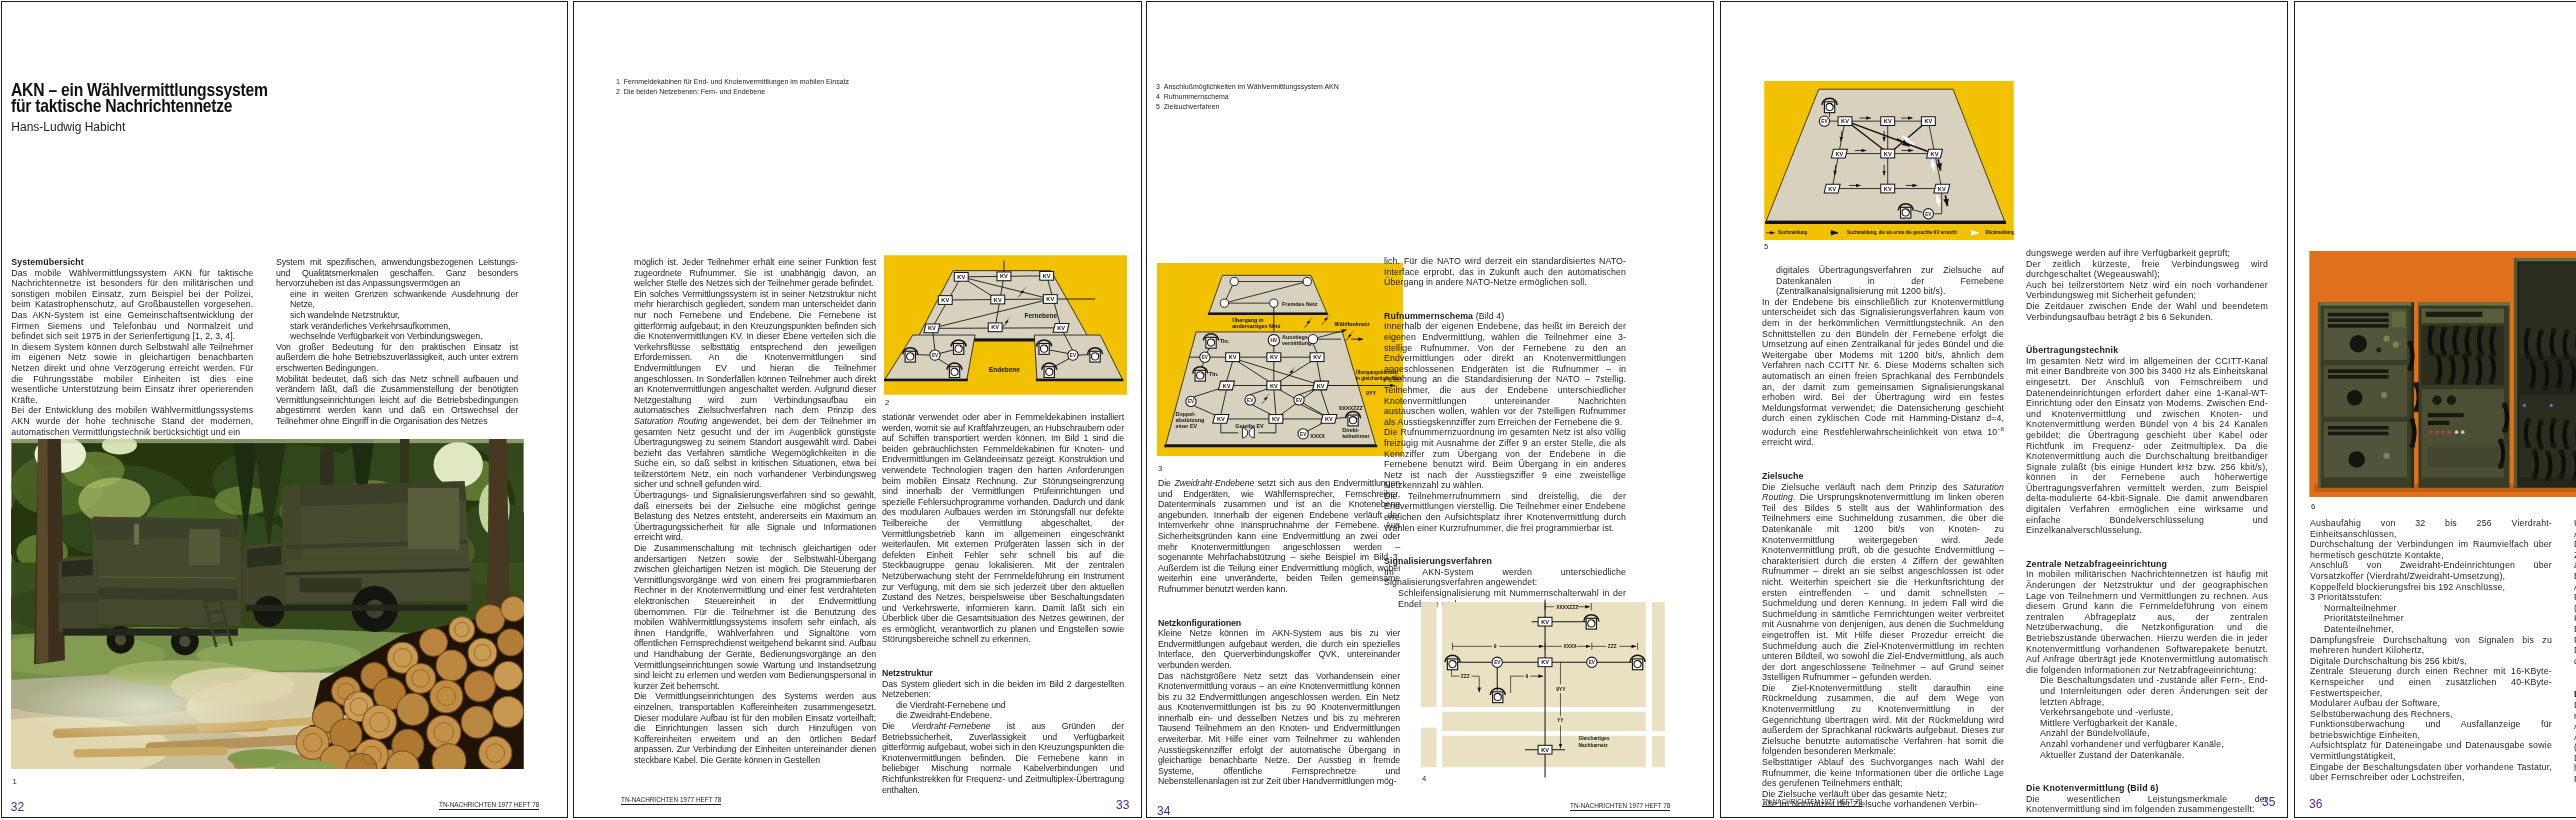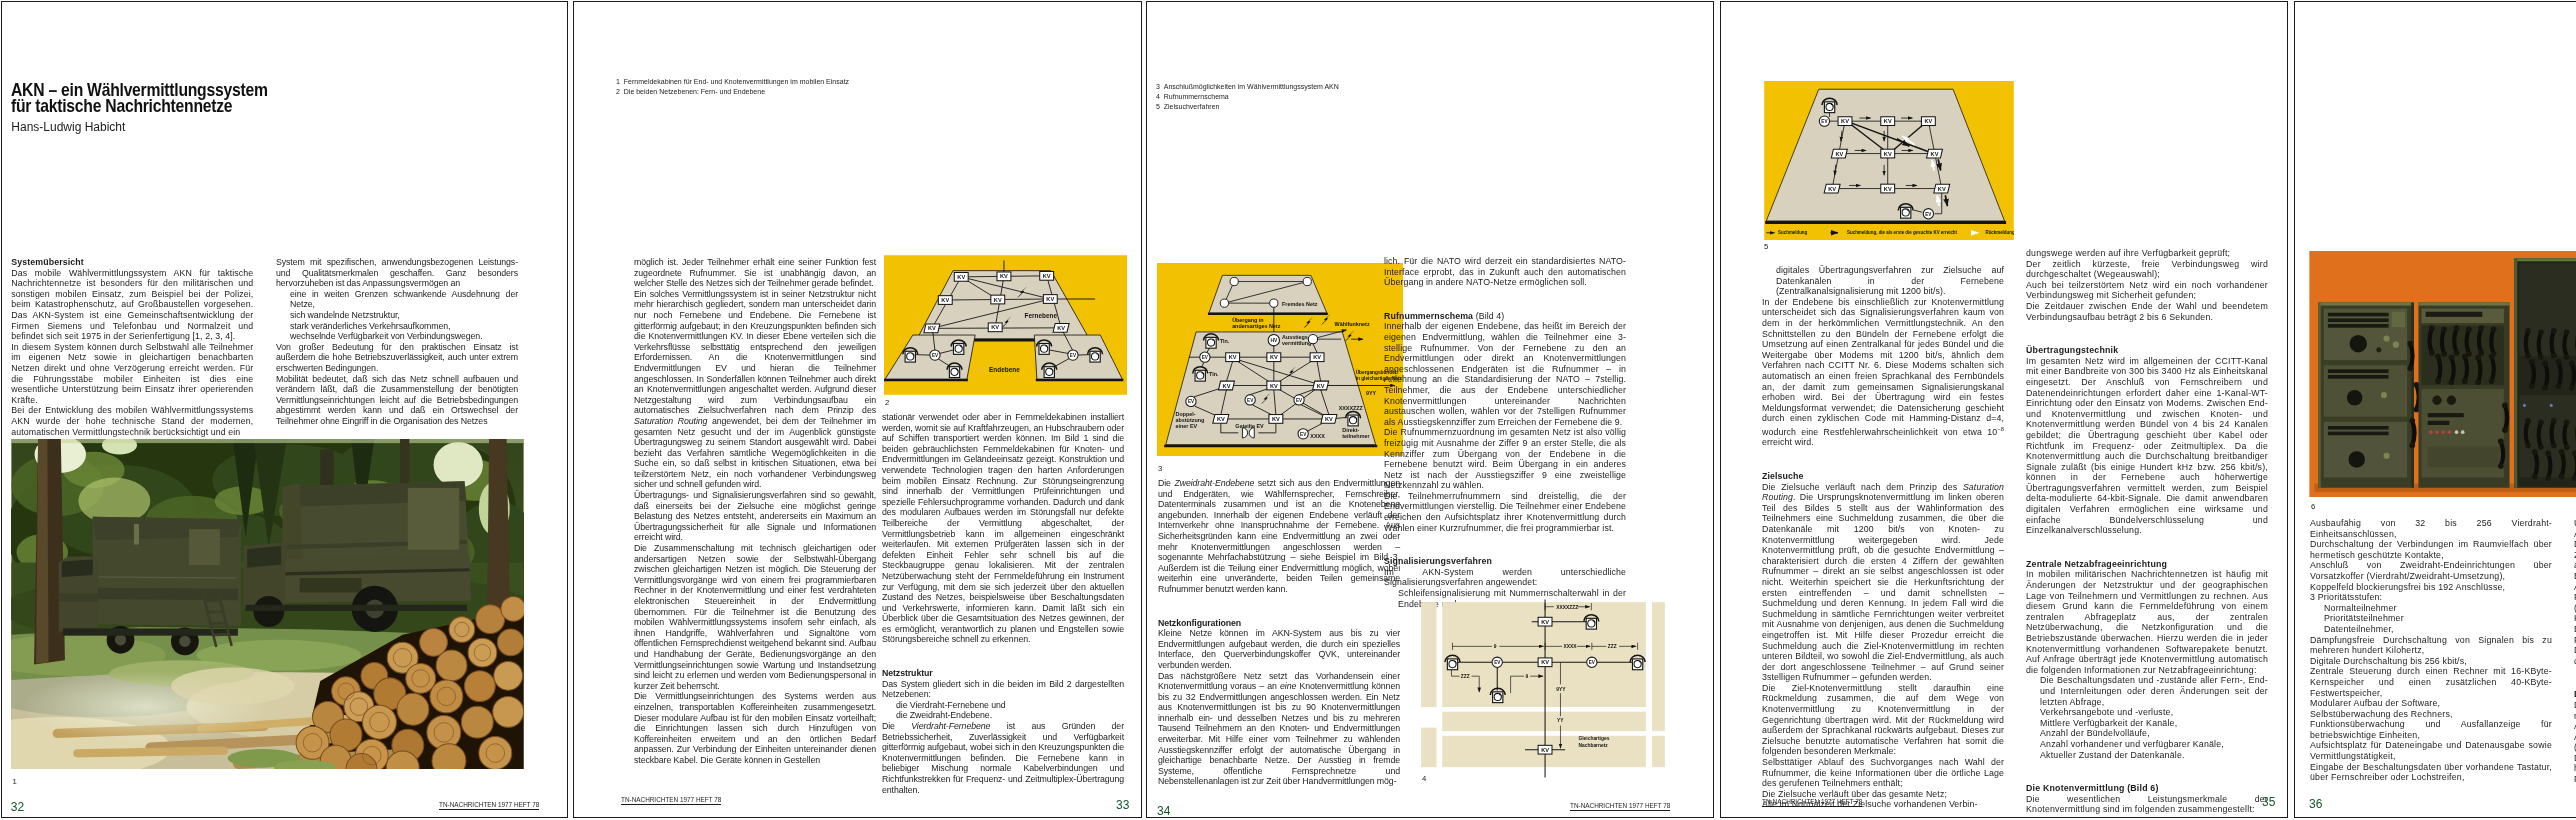--- a/index.html
+++ b/index.html
@@ -4,21 +4,21 @@
 html,body{margin:0;padding:0;background:#fff}
 #c{position:relative;width:3434px;height:821px;background:#fdfdfd;font-family:"Liberation Sans",sans-serif;overflow:hidden}
 .pg{position:absolute;top:1px;height:815px;background:#fff;border:1px solid #1c1c1c}
 .t{position:absolute;width:242px;font-size:8.8px;line-height:10.6px;text-align:justify;color:#1c1c1c;letter-spacing:0.1px}
 .t p{margin:0;text-align:justify}
 .t p.h{font-weight:bold;margin-top:23px}
 .t p:first-child{margin-top:0}
 .in{padding-left:14px}
 .cap{position:absolute;font-size:7px;line-height:9.8px;color:#1c1c1c;white-space:nowrap}
 .fnum{position:absolute;font-size:7.7px;color:#1c1c1c}
-.pnum{position:absolute;font-size:12px;color:#14532d}
+.pnum{position:absolute;font-size:12px;color:#4c1d95}
 .ftr{position:absolute;font-size:6.4px;color:#1c1c1c;border-bottom:0.5px solid #1c1c1c;letter-spacing:0;white-space:nowrap;padding-bottom:0.5px}
 svg{position:absolute;display:block}
 svg text{font-family:"Liberation Sans",sans-serif}
 </style></head>
 <body>
 <div id="c">
 
 <svg width="0" height="0" style="position:absolute">
 <defs>
 <g id="kv">

